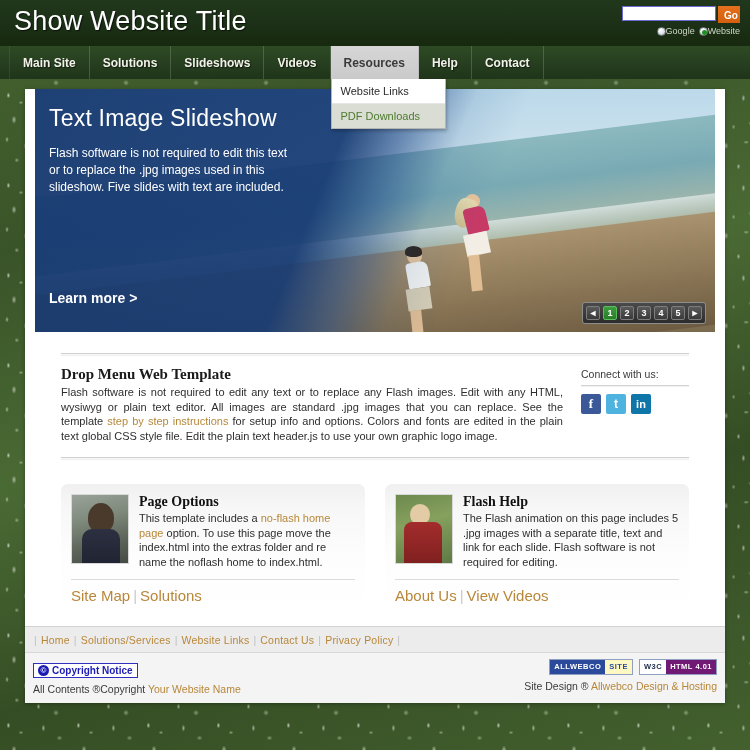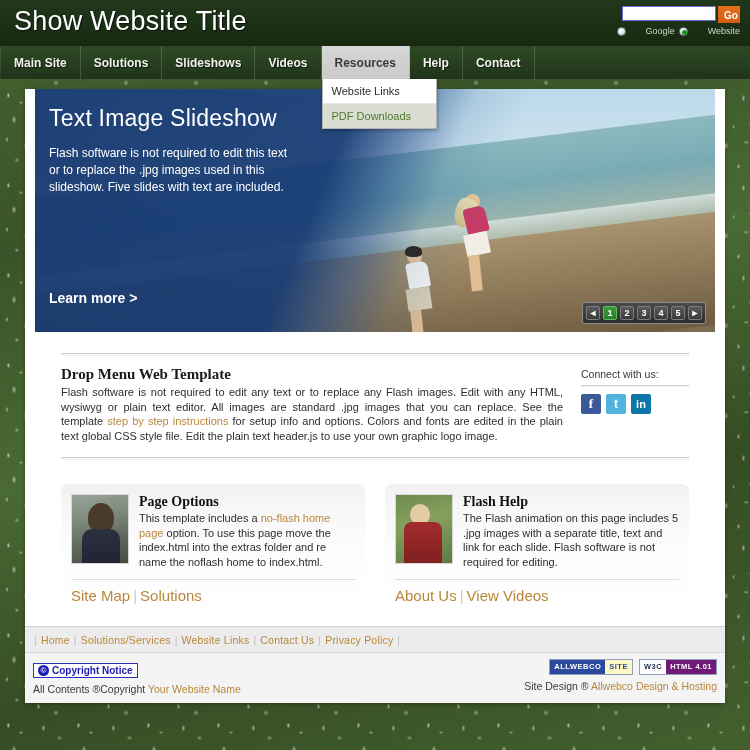--- a/index.html
+++ b/index.html
@@ -62,37 +62,38 @@
     width: 22px; height: 17px; margin-left: 2px;
     background: linear-gradient(180deg,#e4701d 0%, #d4600f 100%);
     color: #fff; font-size: 10px; font-weight: bold;
     border: 0; cursor: pointer; line-height: 17px; text-align: center;
     font-family: "Liberation Sans", sans-serif;
   }
   .radio-row {
     margin-top: 3px; display: flex; justify-content: flex-end;
     align-items: center; gap: 4px; color: #cfd8c6; font-size: 9px;
   }
-  .radio-row .pair { display: flex; align-items: center; gap: 20px; }
+  .radio-row .pair { display: flex; align-items: center; gap: 0; }
   .radio {
     width: 9px; height: 9px; border-radius: 50%;
     background: radial-gradient(circle at 35% 30%, #fff 0%, #dfe4e8 55%, #9aa2a9 100%);
     border: 1px solid #7b838a; display: inline-block; position: relative;
   }
   .radio.on::after {
     content: ""; position: absolute; left: 2px; top: 2px;
     width: 5px; height: 5px; border-radius: 50%; background: #1f8f22;
   }
 
   
   .nav {
     position: relative; height: 33px;
     background: linear-gradient(180deg, #2d4a24 0%, #274020 50%, #1f3419 100%);
     display: flex; align-items: stretch;
     z-index: 50;
+    padding-left: 9px;
   }
   .nav-item {
     position: relative;
     padding: 0 13px;
     display: flex; align-items: center;
     color: #f2f2ea; font-size: 12px; font-weight: bold;
     cursor: pointer; white-space: nowrap;
     border-right: 1px solid rgba(255,255,255,.17);
     text-shadow: 1px 1px 1px rgba(0,0,0,.55);
   }

